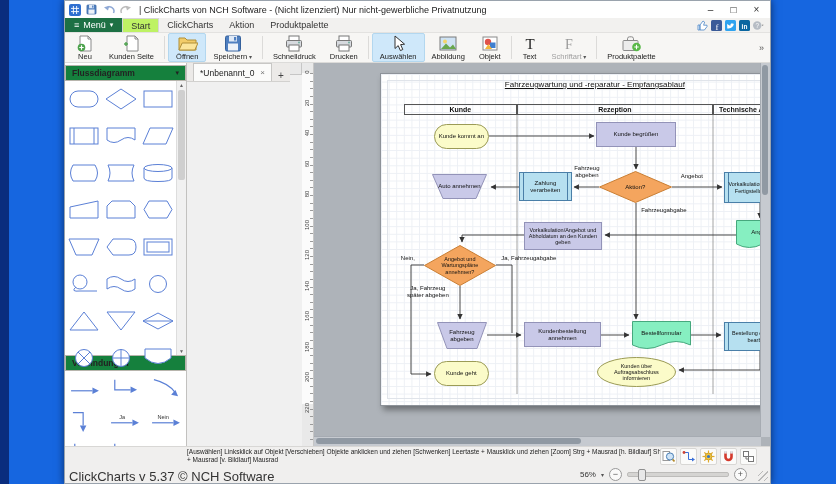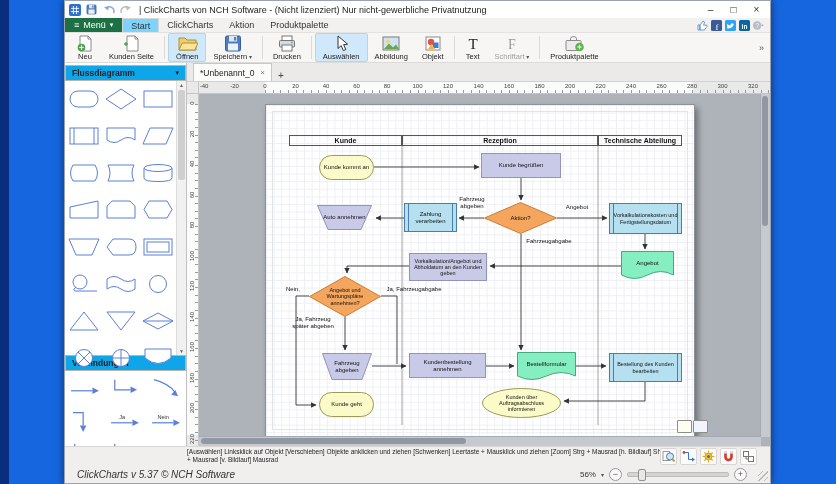--- a/index.html
+++ b/index.html
@@ -14,54 +14,54 @@
   .titlebar .qicon{width:13px;height:13px;display:flex;align-items:center;justify-content:center;}
   .title-text{font-size:9px;color:#222;white-space:nowrap;overflow:hidden;margin-left:3px;flex:1;}
   .win-controls{display:flex;gap:2px;}
   .win-btn{width:21px;height:15px;display:flex;align-items:center;justify-content:center;font-size:10px;color:#333;}
 
   
   .menubar{height:14px;background:#f2f1ef;display:flex;align-items:stretch;font-size:9px;flex:none;border-bottom:1px solid #e3e2e0;}
   .menu-btn{background:#1d7044;color:#fff;display:flex;align-items:center;gap:4px;padding:0 9px;font-size:9px;}
   .menu-btn .dd{font-size:7px;}
   .mtab{display:flex;align-items:center;padding:0 8px;color:#333;}
-  .mtab.active{background:#7dd3fc;border:1px solid #d6d6d6;border-bottom:none;}
+  .mtab.active{background:#bef264;border:1px solid #d6d6d6;border-bottom:none;}
   .social{margin-left:auto;display:flex;align-items:center;gap:3px;padding-right:6px;}
   .social .sicon{width:11px;height:11px;display:flex;}
 
   
   .toolbar{height:29px;background:#f7f6f4;border-bottom:1px solid #dcdbd9;display:flex;align-items:stretch;padding:0 3px;flex:none;}
   .tbtn{display:flex;flex-direction:column;align-items:center;justify-content:center;padding:1px 7px 0;font-size:7.5px;color:#222;border-radius:2px;}
   .tbtn .ticon{height:17px;display:flex;align-items:center;}
   .tbtn.hl{background:#cfe8fa;border:1px solid #b3d7ef;}
   .tbtn.dis{color:#a0a0a0;}
   .tbtn .dd{font-size:6px;color:#555;}
   .tsep{width:1px;background:#dcdbd9;margin:3px 3px;}
   .overflow{display:flex;align-items:center;font-size:9px;color:#555;padding:0 3px;margin-left:auto;}
 
   
   .main{flex:1;display:flex;min-height:0;}
   .left-panel{width:121px;flex:none;display:flex;flex-direction:column;background:#fff;border-right:1px solid #c2c1bf;}
-  .panel-header{height:14px;flex:none;background:#0ea5e9;border:1px solid #b8b5ad;font-size:8.5px;font-weight:bold;
+  .panel-header{height:14px;flex:none;background:#15803d;border:1px solid #b8b5ad;font-size:8.5px;font-weight:bold;
                 display:flex;align-items:center;justify-content:space-between;padding:0 6px;color:#222;}
   .panel-header .dd{font-size:7px;font-weight:normal;}
   .panel-header.first{margin-top:2px;}
   .shapes-wrap{height:274px;flex:none;position:relative;}
   .shapes{position:absolute;left:0;top:0;right:9px;bottom:0;display:grid;grid-template-columns:repeat(3,1fr);
           align-content:start;row-gap:9px;padding-top:6px;justify-items:center;}
   .pshape{width:34px;height:24px;}
   .pscroll{position:absolute;right:0;top:0;width:9px;bottom:0;background:#f1f1f1;border-left:1px solid #ddd;font-size:5px;color:#666;text-align:center;}
   .pscroll .thumb{position:absolute;left:1px;right:1px;top:9px;height:90px;background:#cfcfcf;border-radius:2px;}
   .pscroll .up{position:absolute;top:1px;left:0;right:0;}
   .pscroll .down{position:absolute;bottom:1px;left:0;right:0;}
   .conns{flex:1;display:grid;grid-template-columns:repeat(3,1fr);align-content:start;row-gap:2px;padding-top:4px;justify-items:center;}
   .citem{width:34px;height:26px;}
 
   
-  .doc-area{flex:1;display:flex;flex-direction:column;min-width:0;background:#f0f0f0;}
+  .doc-area{flex:1;display:flex;flex-direction:row;min-width:0;background:#f0f0f0;}
   .tabbar{height:18px;flex:none;background:#eceae8;display:flex;align-items:flex-end;padding-left:6px;border-bottom:1px solid #d2d1cf;}
   .tab{background:#fbfbfa;border:1px solid #c8c7c5;border-bottom:none;font-size:8.5px;color:#222;
        display:flex;align-items:center;gap:6px;padding:2px 6px;height:13px;}
   .tab .close{color:#777;font-size:8px;}
   .newtab{font-size:10px;color:#444;padding:0 6px;}
   .ruler-row{height:12px;flex:none;display:flex;}
   .corner{width:11px;flex:none;background:#e9e9e9;border-right:1px solid #c6c6c6;border-bottom:1px solid #c6c6c6;}
   .h-ruler{flex:1;position:relative;background:#e9e9e9;border-bottom:1px solid #c6c6c6;overflow:hidden;}
   .h-ruler .page-extent{position:absolute;left:66px;width:428px;top:0;bottom:0;background:#fbfbfb;}
   .h-ruler::after{content:'';position:absolute;left:66px;right:0;bottom:0;height:3px;
@@ -98,21 +98,21 @@
   .vscroll .thumb{position:absolute;top:2px;left:1px;width:6px;height:130px;background:#9099a3;border-radius:3px;}
   .chip{position:absolute;width:13px;height:11px;background:#fdfdf3;border:1px solid #8e8e84;border-radius:1px;}
   .chip.c2{background:#f3f3fd;}
 
   
   .statusbar{height:18px;flex:none;background:#f0efee;border-top:1px solid #d8d7d5;position:relative;}
   .status-help{position:absolute;left:122px;top:1px;width:482px;font-size:6.5px;line-height:8px;color:#222;}
   .status-icons{position:absolute;right:13px;top:1px;display:flex;gap:3px;}
   .status-icons .sticon{width:15px;height:15px;display:flex;align-items:center;justify-content:center;background:#fbfbfa;border:1px solid #d8d7d5;border-radius:2px;}
   .bottombar{height:18px;flex:none;background:#f0efee;position:relative;}
-  .version{position:absolute;left:12px;top:4px;font-size:10px;color:#333;font-style:italic;}
+  .version{position:absolute;left:4px;top:4px;font-size:13px;color:#333;}
   .zoomctl{position:absolute;right:23px;top:3px;display:flex;align-items:center;gap:5px;font-size:8px;color:#333;}
   .zoomctl .dd{font-size:6px;color:#555;}
   .zbtn{width:11px;height:11px;border:1px solid #999;border-radius:50%;display:flex;align-items:center;justify-content:center;
         font-size:9px;color:#555;background:#fafafa;line-height:1;}
   .ztrack{width:100px;height:3px;background:#d5d4d2;border:1px solid #bdbcba;border-radius:2px;position:relative;}
   .zthumb{position:absolute;left:10px;top:-4px;width:6px;height:10px;background:#e8e8e8;border:1px solid #8f8f8f;border-radius:2px;}
   .grip{position:absolute;right:2px;bottom:2px;width:10px;height:10px;
         background:repeating-linear-gradient(135deg,transparent 0 3px,#b9b9b9 3px 4px);}
 </style>
 </head>
@@ -241,20 +241,31 @@
           <svg width="18" height="17" viewBox="0 0 18 17">
             <rect x="1.5" y="1" width="15" height="15" rx="1.5" fill="#4f7fc0" stroke="#35619c"></rect>
             <rect x="5" y="1" width="8" height="5.5" fill="#dfe9f6"></rect>
             <rect x="10" y="2" width="2.2" height="3.5" fill="#4f7fc0"></rect>
             <rect x="4" y="8.5" width="10" height="7" fill="#eef2f8"></rect>
           </svg>
         </span>
         <span>Speichern<span class="dd"> ▾</span></span>
       </div>
       <div class="tsep"></div>
+      <div class="tbtn">
+        <span class="ticon">
+          <svg width="20" height="17" viewBox="0 0 20 17">
+            <rect x="5" y="1" width="10" height="4.5" fill="#fff" stroke="#777"></rect>
+            <rect x="2.5" y="5.5" width="15" height="6.5" rx="1" fill="#d7dadf" stroke="#777"></rect>
+            <circle cx="15" cy="7.5" r=".9" fill="#6a9"></circle>
+            <rect x="5" y="10" width="10" height="6" fill="#fff" stroke="#777"></rect>
+          </svg>
+        </span>
+        <span>Schnelldruck</span>
+      </div>
       <div class="tbtn">
         <span class="ticon">
           <svg width="20" height="17" viewBox="0 0 20 17">
             <rect x="5" y="1" width="10" height="4.5" fill="#fff" stroke="#777"></rect>
             <rect x="2.5" y="5.5" width="15" height="6.5" rx="1" fill="#d7dadf" stroke="#777"></rect>
             <circle cx="15" cy="7.5" r=".9" fill="#6a9"></circle>
             <rect x="5" y="10" width="10" height="6" fill="#fff" stroke="#777"></rect>
           </svg>
         </span>
         <span>Drucken</span>
@@ -504,20 +515,23 @@
             <span class="vtick" style="top: 189px;">120</span>
             <span class="vtick" style="top: 219.5px;">140</span>
             <span class="vtick" style="top: 250px;">160</span>
             <span class="vtick" style="top: 280.5px;">180</span>
             <span class="vtick" style="top: 311px;">200</span>
             <span class="vtick" style="top: 341.5px;">220</span>
           </div>
         <div class="canvas">
           <div class="page" id="page">
             <div class="margin-guide"></div>
+            <div class="fc-title">
+              <span>Fahrzeugwartung und -reparatur - Empfangsablauf</span>
+            </div>
             <svg class="edges" id="edges" viewBox="0 0 428 331">
               <defs>
                 <marker id="arr" markerWidth="7" markerHeight="7" refX="5.5" refY="3" orient="auto">
                   <path d="M0,0 L6,3 L0,6 Z" fill="#333"></path>
                 </marker>
               </defs>
             <line x1="136" y1="41" x2="136" y2="320" stroke="#8d8d8d" stroke-width="0.8"></line>
                 <line x1="332" y1="41" x2="332" y2="320" stroke="#8d8d8d" stroke-width="0.8"></line>
                 <polyline points="108,62 213,62" fill="none" stroke="#333" stroke-width="0.9" marker-end="url(#arr)"></polyline>
                 <polyline points="255,73 255,95" fill="none" stroke="#333" stroke-width="0.9" marker-end="url(#arr)"></polyline>

